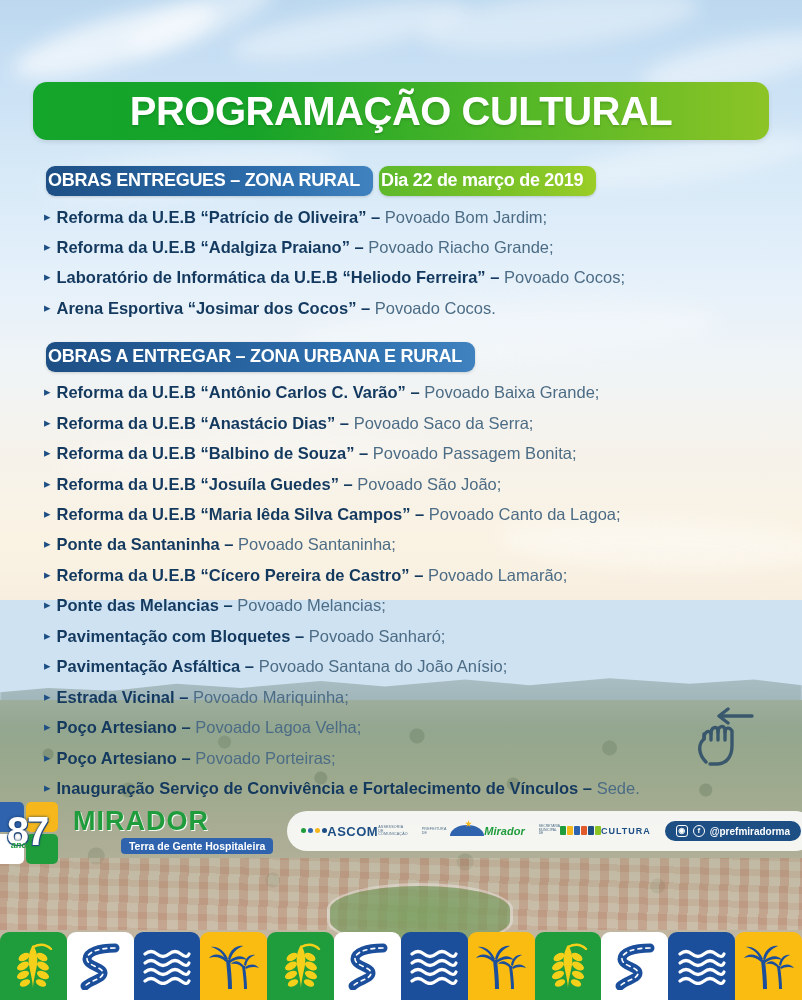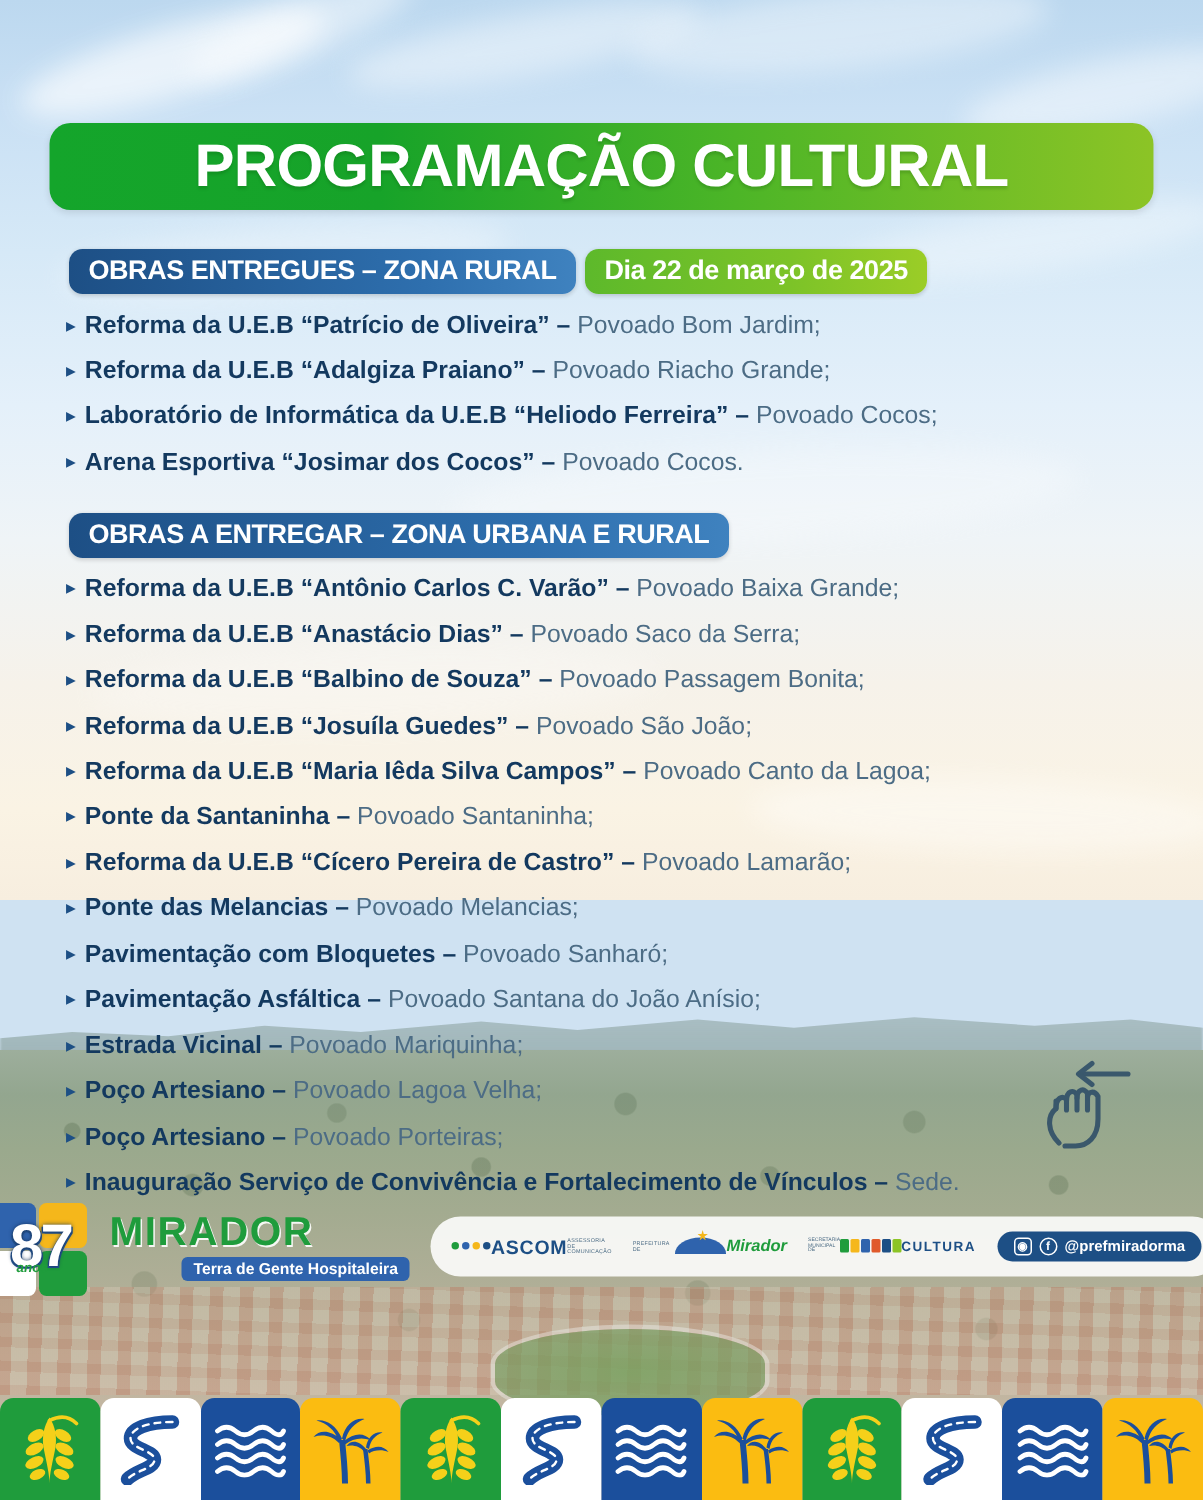--- a/index.html
+++ b/index.html
@@ -102,21 +102,21 @@
     text-shadow:0 2px 2px rgba(0,60,0,.18);
     white-space:nowrap;
   }
 
   
   .sec-row{ display:flex; align-items:center; gap:6px; padding-left:46px; }
   .sec-1{ margin-top:26px; }
   .sec-2{ margin-top:18px;text-align:center; }
   .pill{
     display:inline-block;
-    padding:4px 13px 5px 13px;
+    padding:4px 13px 5px 2px;
     border-radius:9px;
     color:#fff;
     font-size:18px;
     font-weight:bold;
     letter-spacing:-0.3px;
     white-space:nowrap;
     box-shadow:0 1px 3px rgba(0,0,0,.16);
   }
   .pill.blue{ background:linear-gradient(90deg,#1d4f85 0%, #2e6fae 70%, #3f82bf 100%); }
   .pill.green{ background:linear-gradient(90deg,#5db92b 0%, #7cc328 60%, #9bcd27 100%); }
@@ -271,21 +271,21 @@
 <div id="page">
 
   <div class="title-wrap">
     <div class="title-bar">
       <div class="t">PROGRAMAÇÃO CULTURAL</div>
     </div>
   </div>
 
   <div class="sec-row sec-1">
     <span class="pill blue">OBRAS ENTREGUES – ZONA RURAL</span>
-    <span class="pill green">Dia 22 de março de 2025</span>
+    <span class="pill green">Dia 22 de março de 2019</span>
   </div>
   <div class="list" id="list-0">
       <div class="item">
         <span class="bullet">▸</span>
         <span class="txt"><b>Reforma da U.E.B “Patrício de Oliveira”</b><span class="dash"> – </span><span class="loc">Povoado Bom Jardim;</span></span>
       </div>
       <div class="item">
         <span class="bullet">▸</span>
         <span class="txt"><b>Reforma da U.E.B “Adalgiza Praiano”</b><span class="dash"> – </span><span class="loc">Povoado Riacho Grande;</span></span>
       </div>

